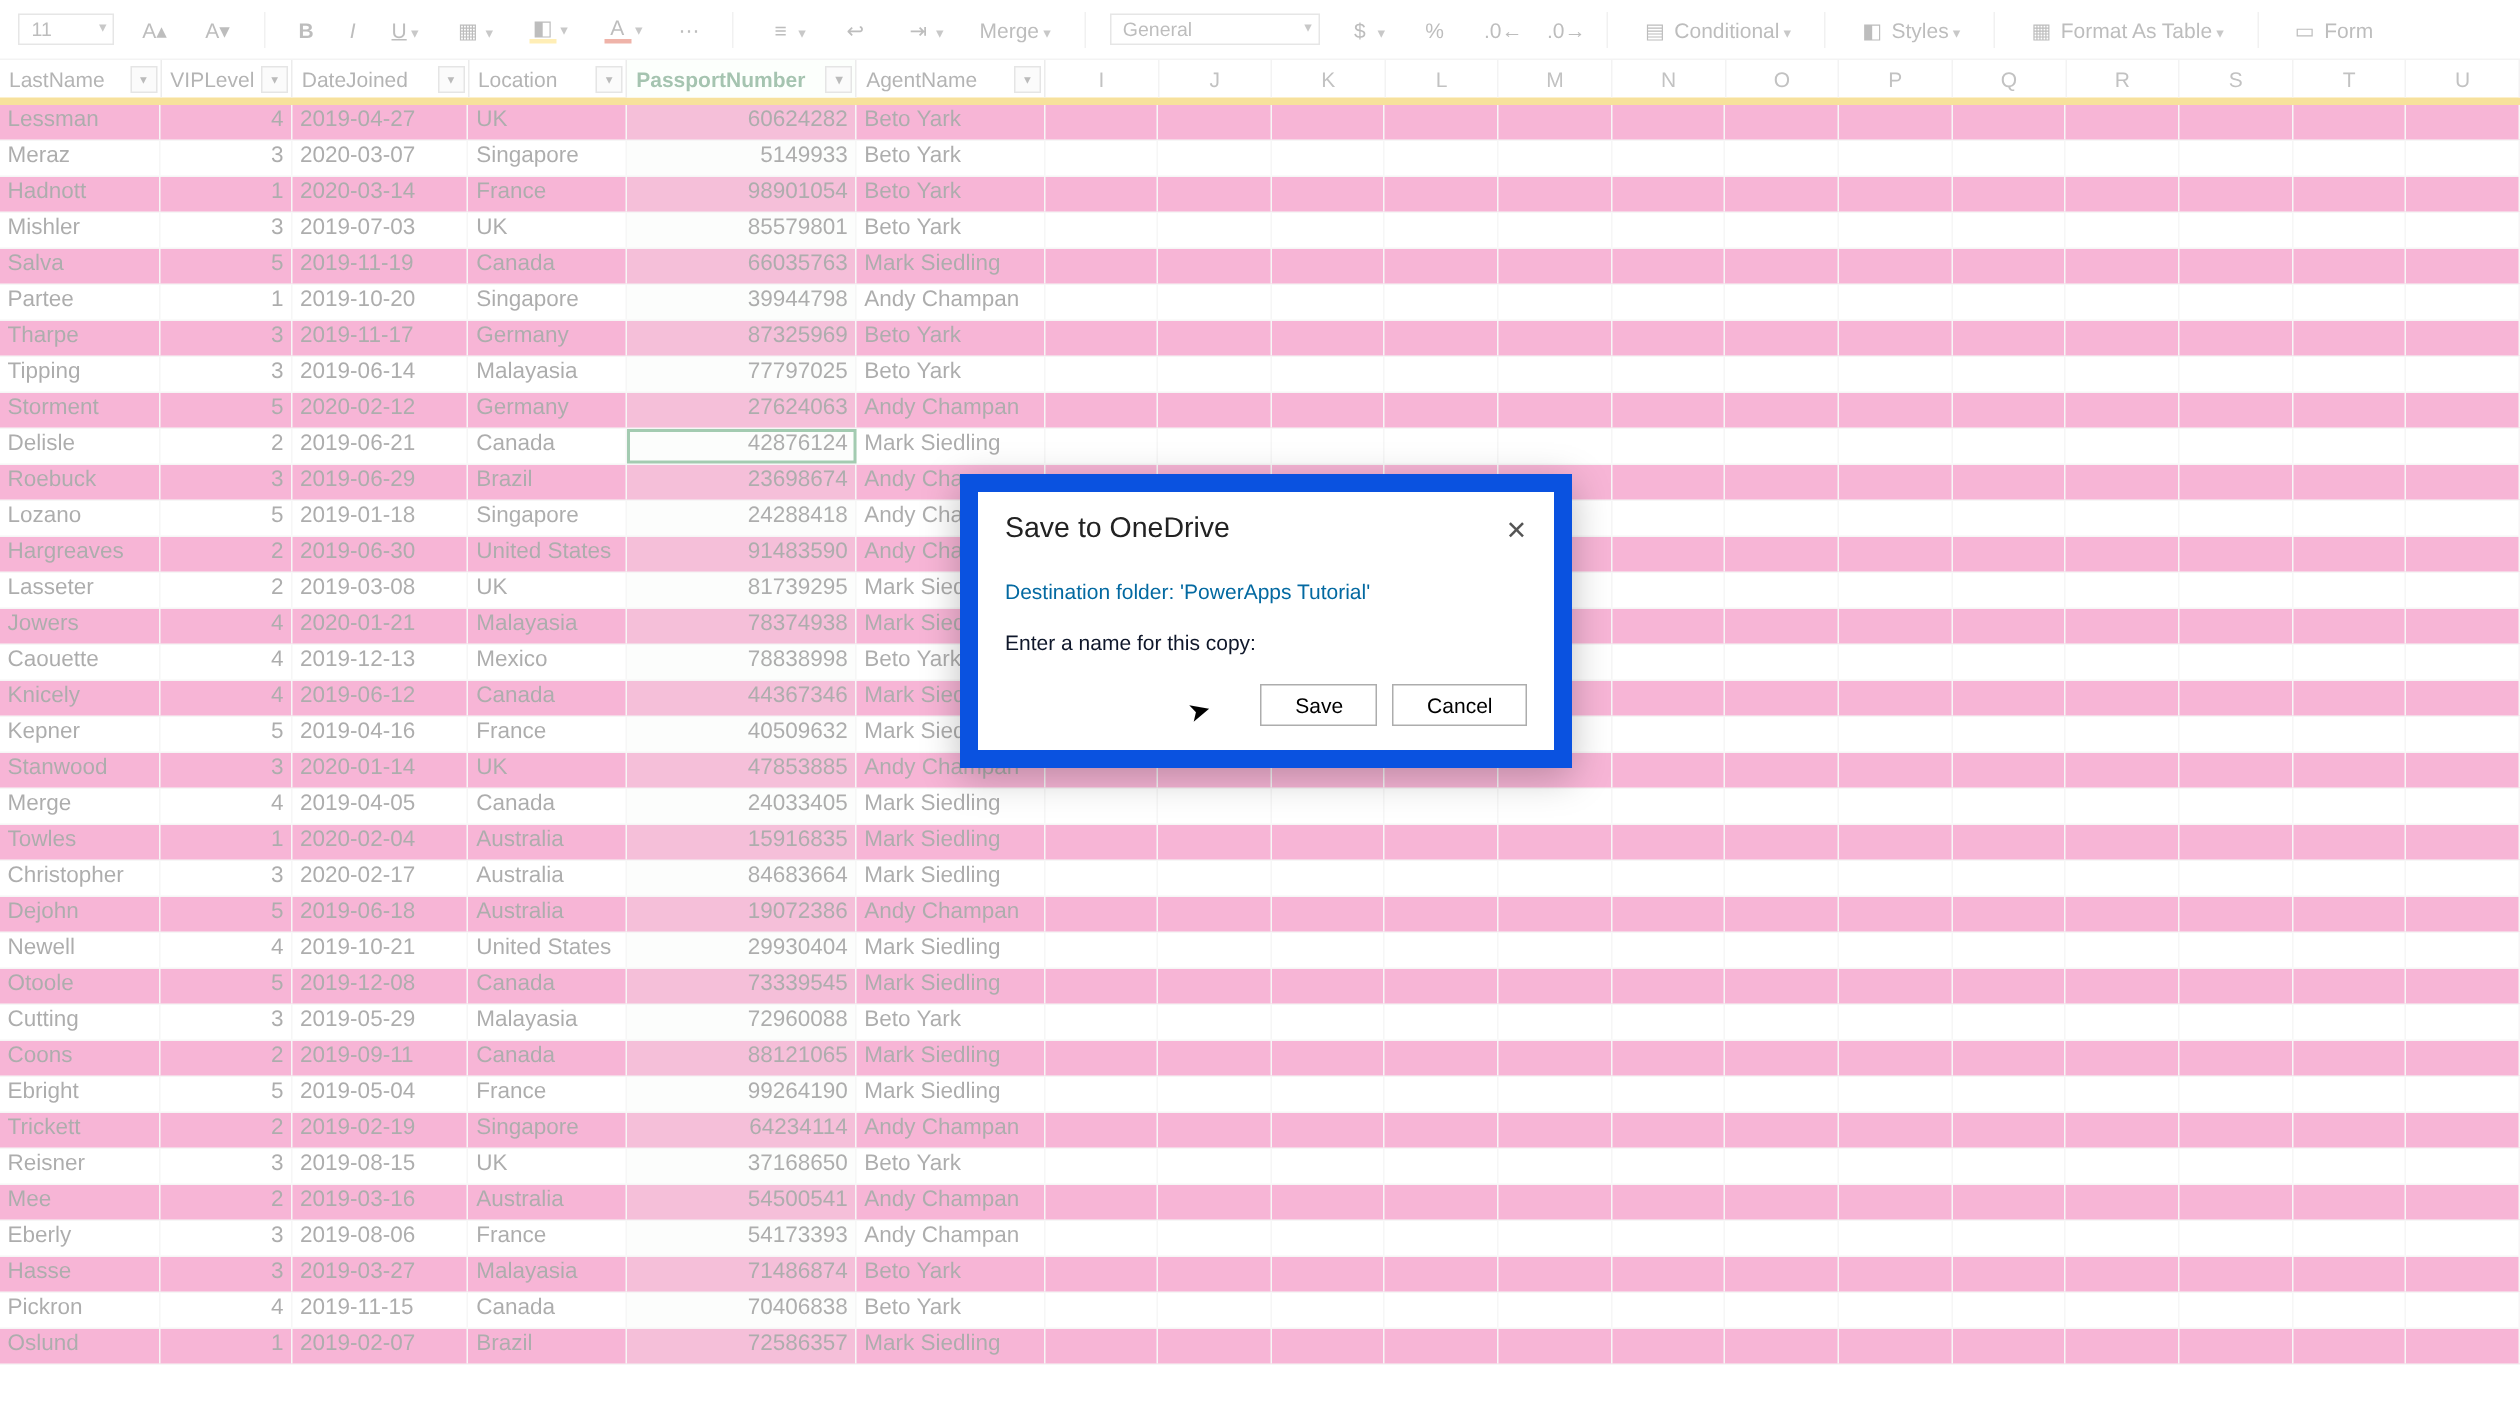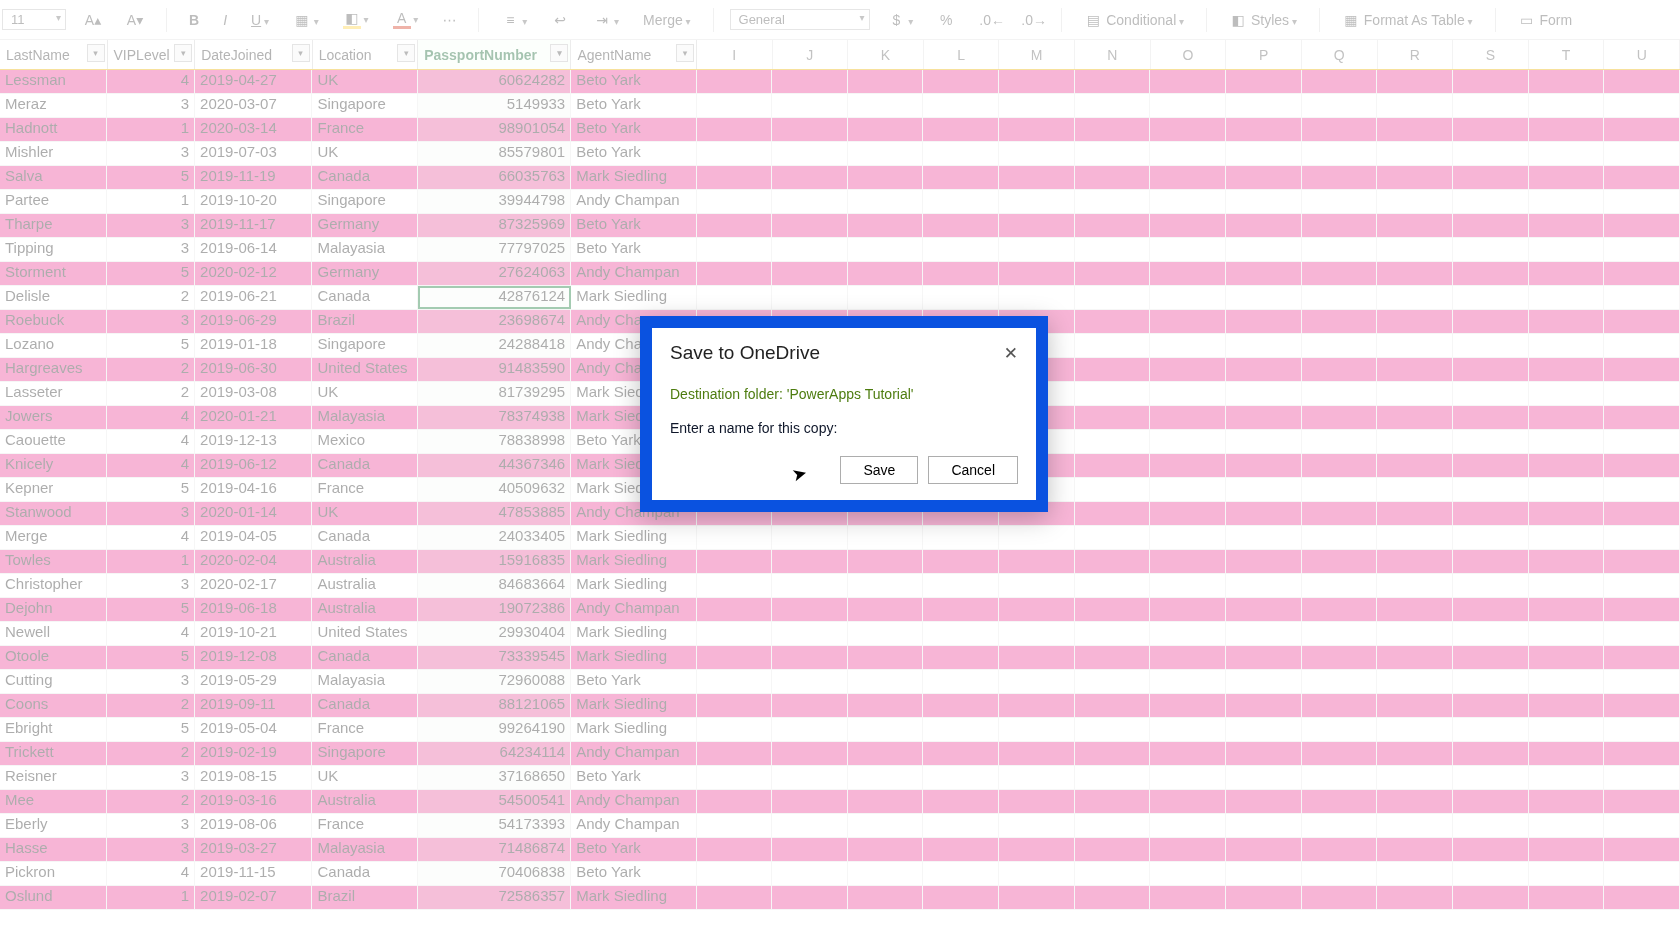--- a/index.html
+++ b/index.html
@@ -17,21 +17,21 @@
     inset: 0;
     background: rgba(255,255,255,0.6);
     z-index: 50;
     pointer-events: none;
   }
   .ribbon {
     height: 40px;
     display: flex;
     align-items: center;
     gap: 12px;
-    padding: 2px 2px;
+    padding: 2px 12px;
     border-bottom: 1px solid #e0e0e0;
     color: #5a5a5a;
     font-size: 14px;
   }
   .ribbon .sel {
     border: 1px solid #c0c0c0;
     padding: 2px 20px 2px 8px;
     font-size: 13px;
     background: #fff;
     position: relative;
@@ -45,21 +45,21 @@
   .ribbon .icon { display:inline-block; width:18px; text-align:center; }
 
   .grid-wrap {
     position: absolute;
     top: 40px; left: 0; right: 0; bottom: 0;
     overflow: hidden;
   }
   .colhead {
     display: flex;
     height: 30px;
-    border-bottom: 1px solid #eab308;
+    border-bottom: 5px solid #eab308;
     color: #555;
   }
   .colhead .cell {
     border-right: 1px solid #e0e0e0;
     display: flex;
     align-items: center;
     justify-content: center;
     font-weight: 400;
     font-size: 14px;
     color: #666;
@@ -139,21 +139,21 @@
   .dialog h1 {
     font-size: 19px;
     font-weight: 400;
     color: #222;
     margin-bottom: 22px;
     display: flex;
     justify-content: space-between;
     align-items: center;
   }
   .dialog h1 .close { cursor: pointer; font-size: 17px; color: #555; }
-  .dialog p { font-size: 14px; color: #4d7c0f; margin-bottom: 18px; }
+  .dialog p { font-size: 14px; color: #0369a1; margin-bottom: 18px; }
   .dialog label { font-size: 14px; color: #0f172a; display: block; margin-bottom: 4px; }
   .dialog input[type=text] {
     width: 100%; padding: 4px 6px; font-size: 14px;
     border: 1px solid #333; outline: none;
   }
   .dialog .btns {
     display: flex; gap: 10px; justify-content: flex-end; margin-top: 20px;
   }
   .dialog .btns button {
     padding: 5px 22px; font-size: 14px; background: #fff;

